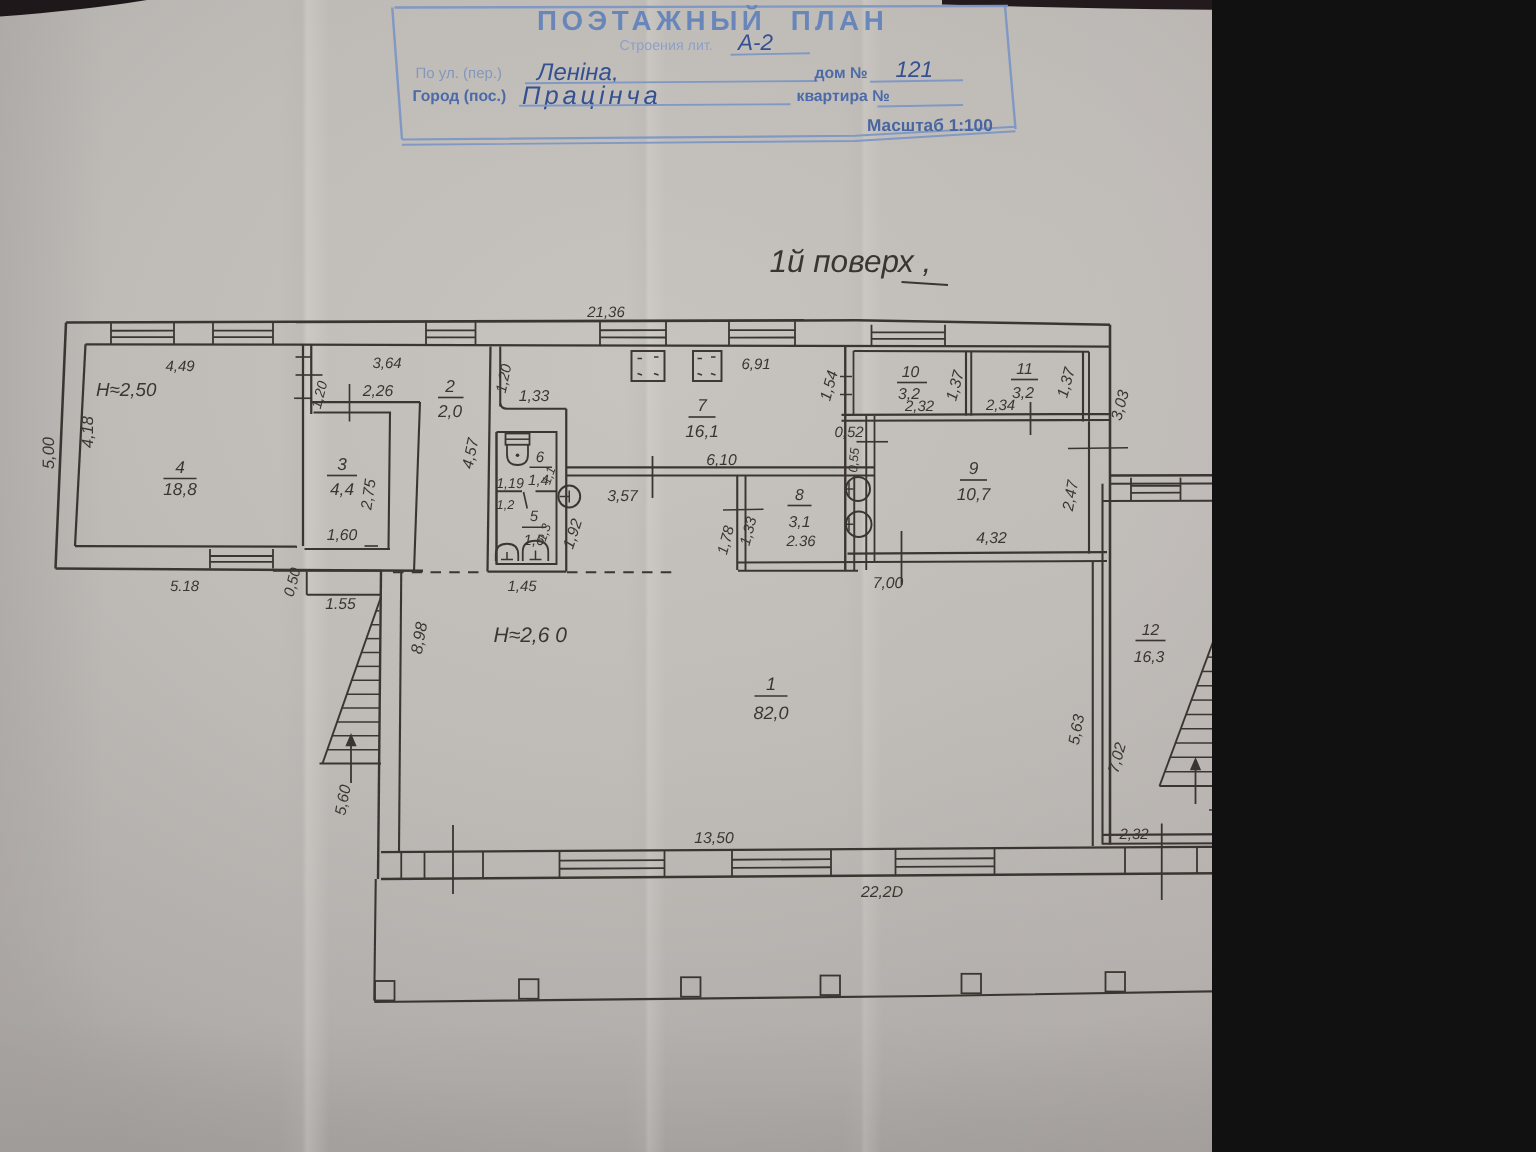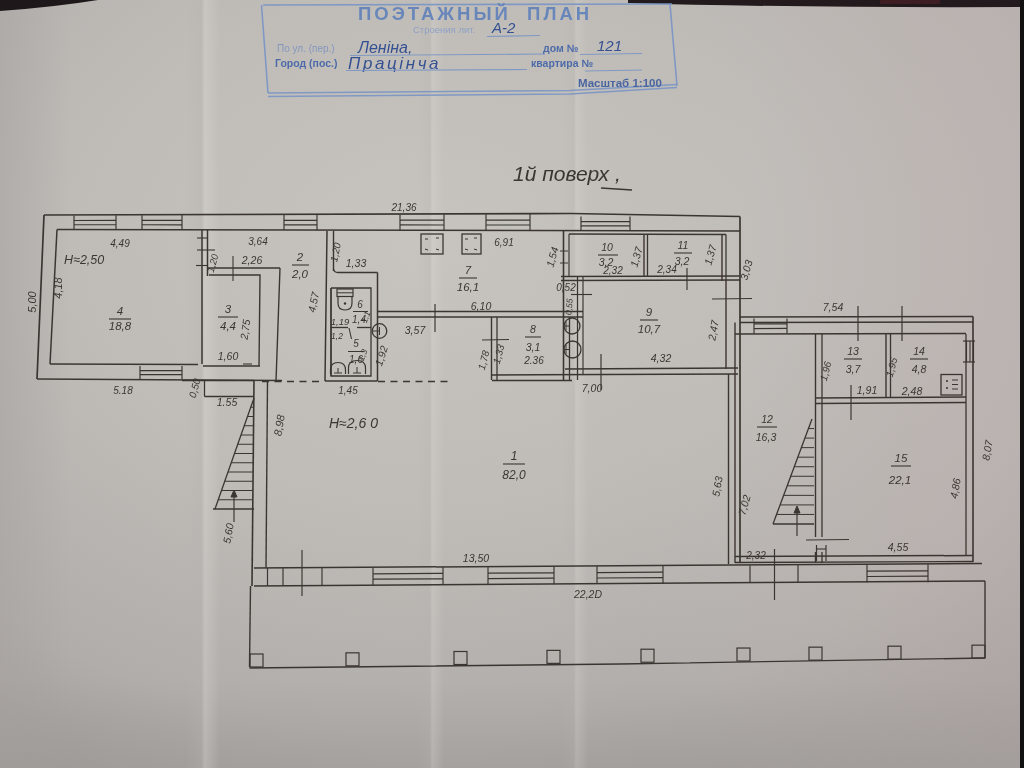--- a/index.html
+++ b/index.html
@@ -1,14 +1,14 @@
 <!DOCTYPE html>
 <html><head><meta charset="utf-8"><style>
 html,body{margin:0;padding:0;background:#111;}
-.page{position:relative;width:1020px;height:768px;overflow:hidden;}
+.page{position:relative;width:808px;height:768px;overflow:hidden;}
 </style></head><body>
 <div class="page">
 <svg width="1024" height="768" viewBox="0 0 1024 768">
 <defs>
 <radialGradient id="paper" cx="42%" cy="32%" r="88%">
  <stop offset="0%" stop-color="#c7c4c0"></stop>
  <stop offset="40%" stop-color="#bfbcb8"></stop>
  <stop offset="72%" stop-color="#b1adaa"></stop>
  <stop offset="100%" stop-color="#94908e"></stop>
 </radialGradient>

